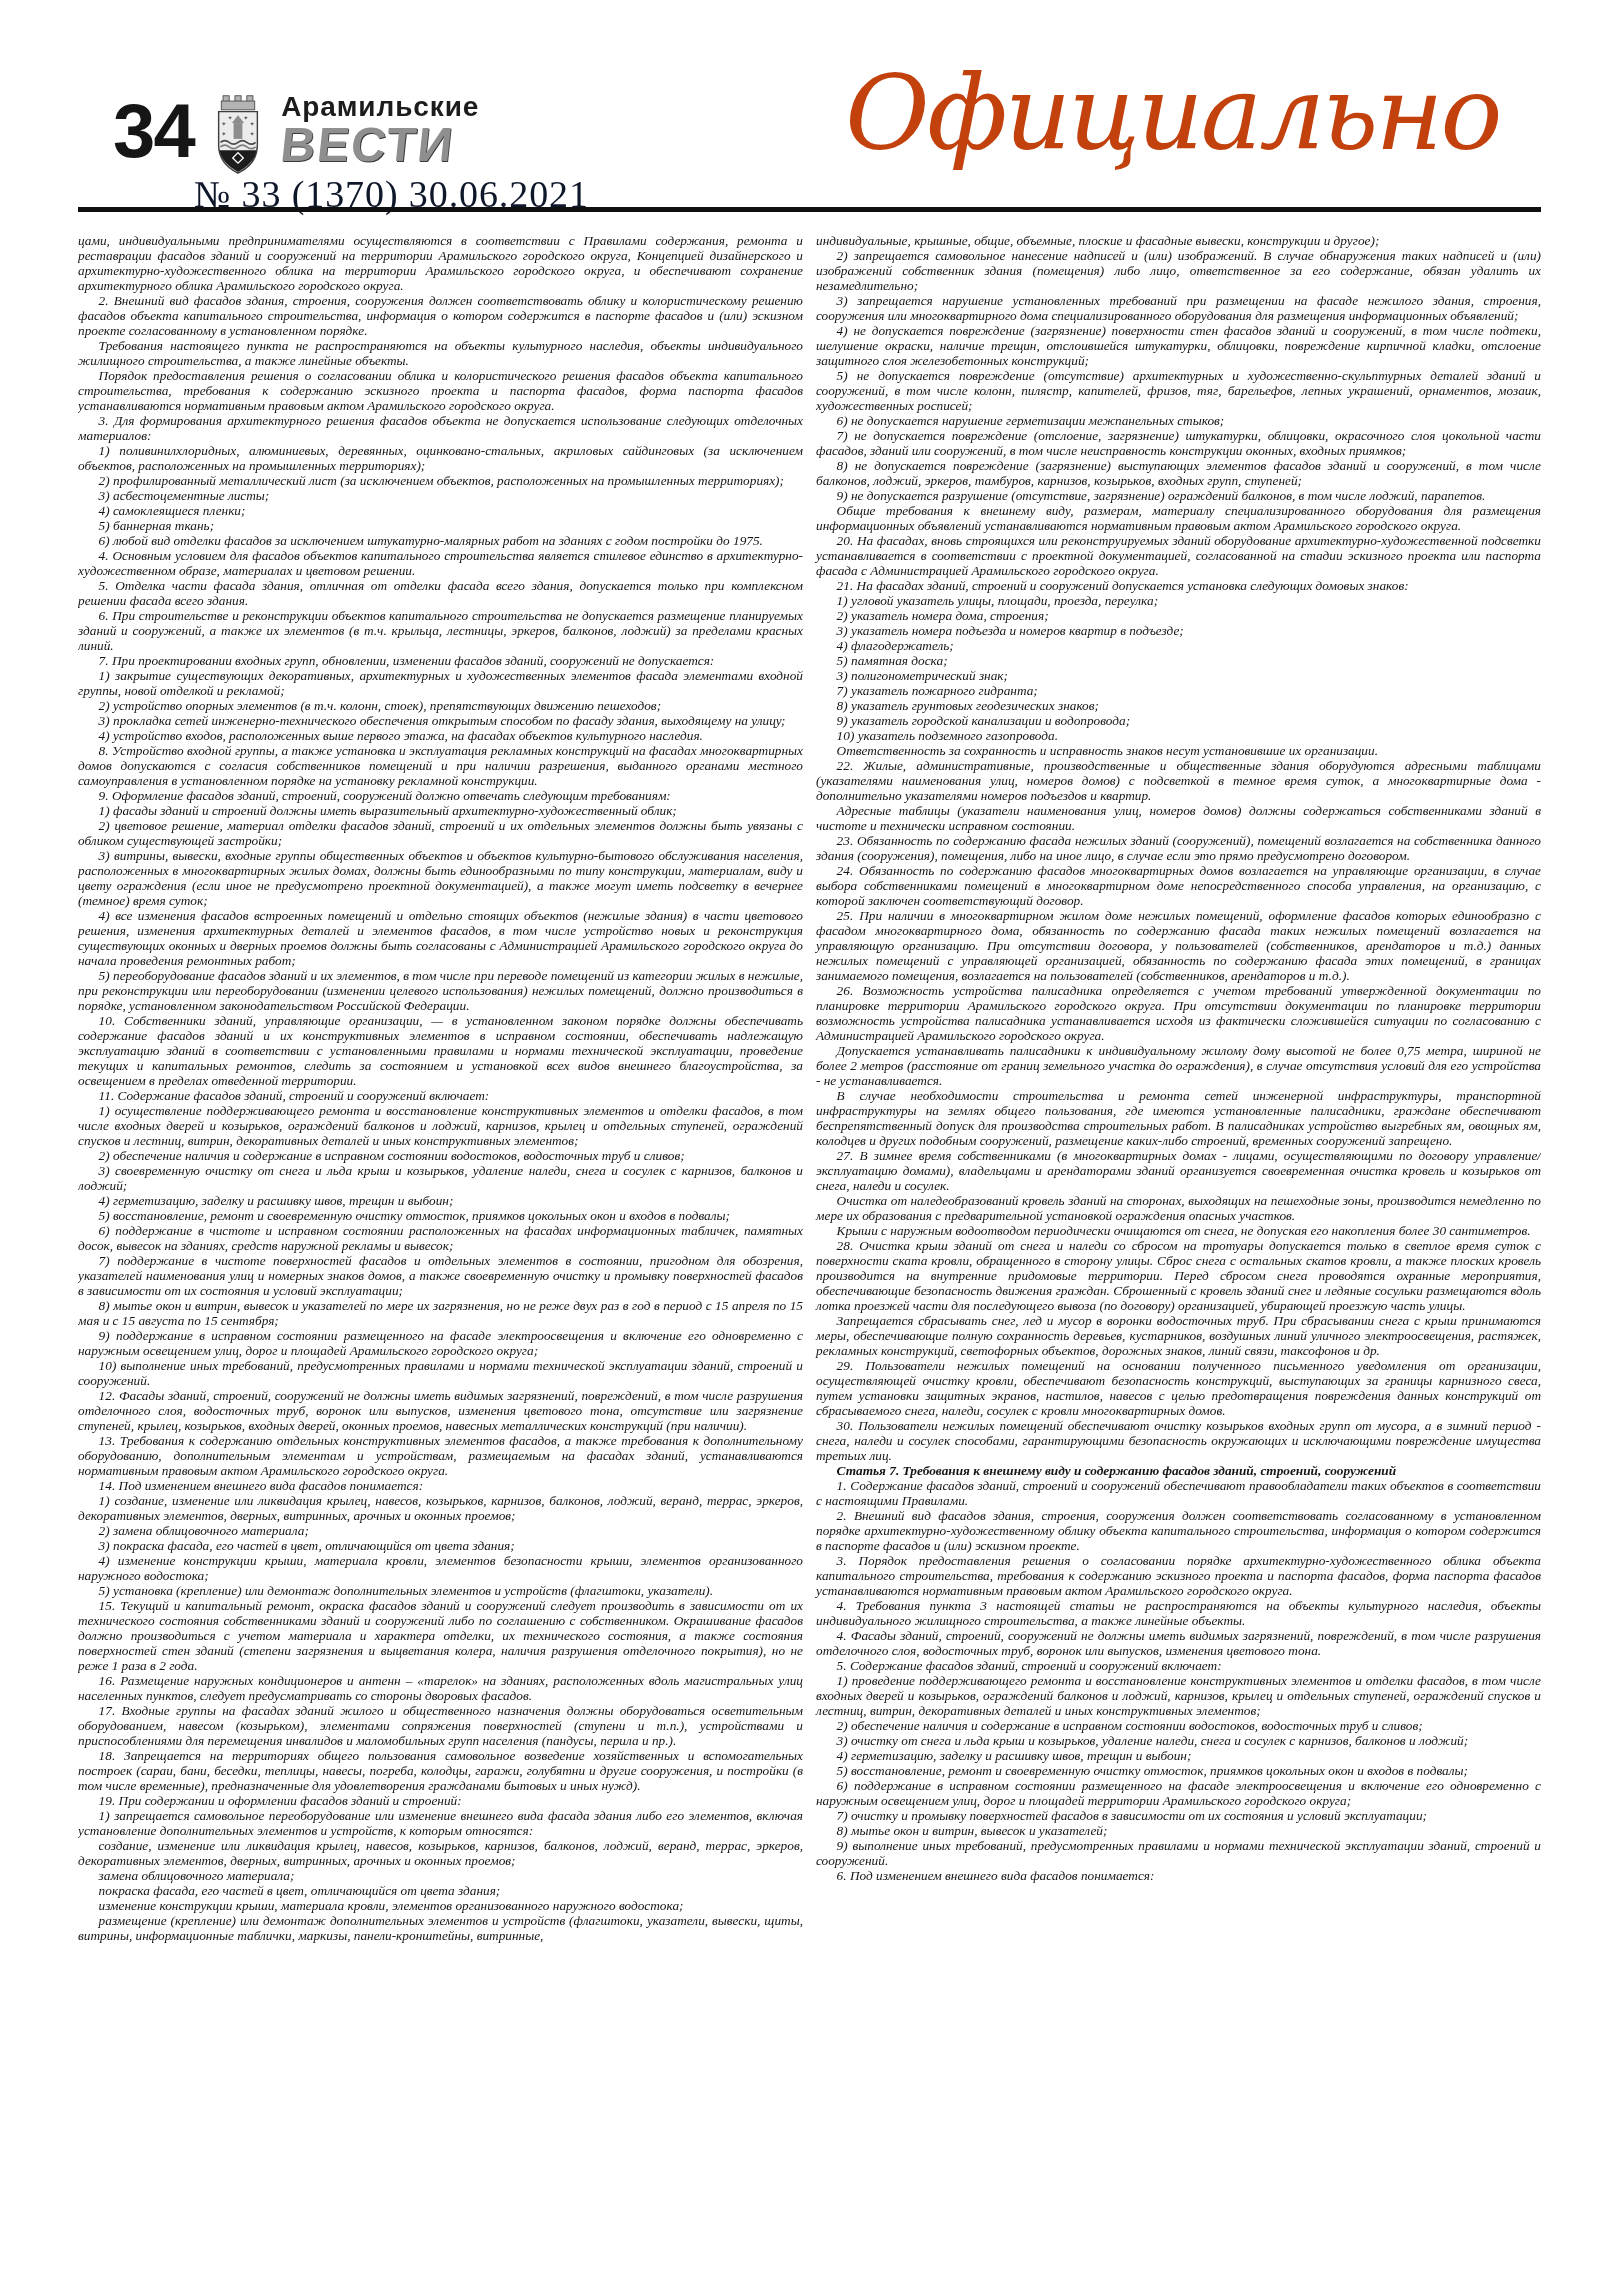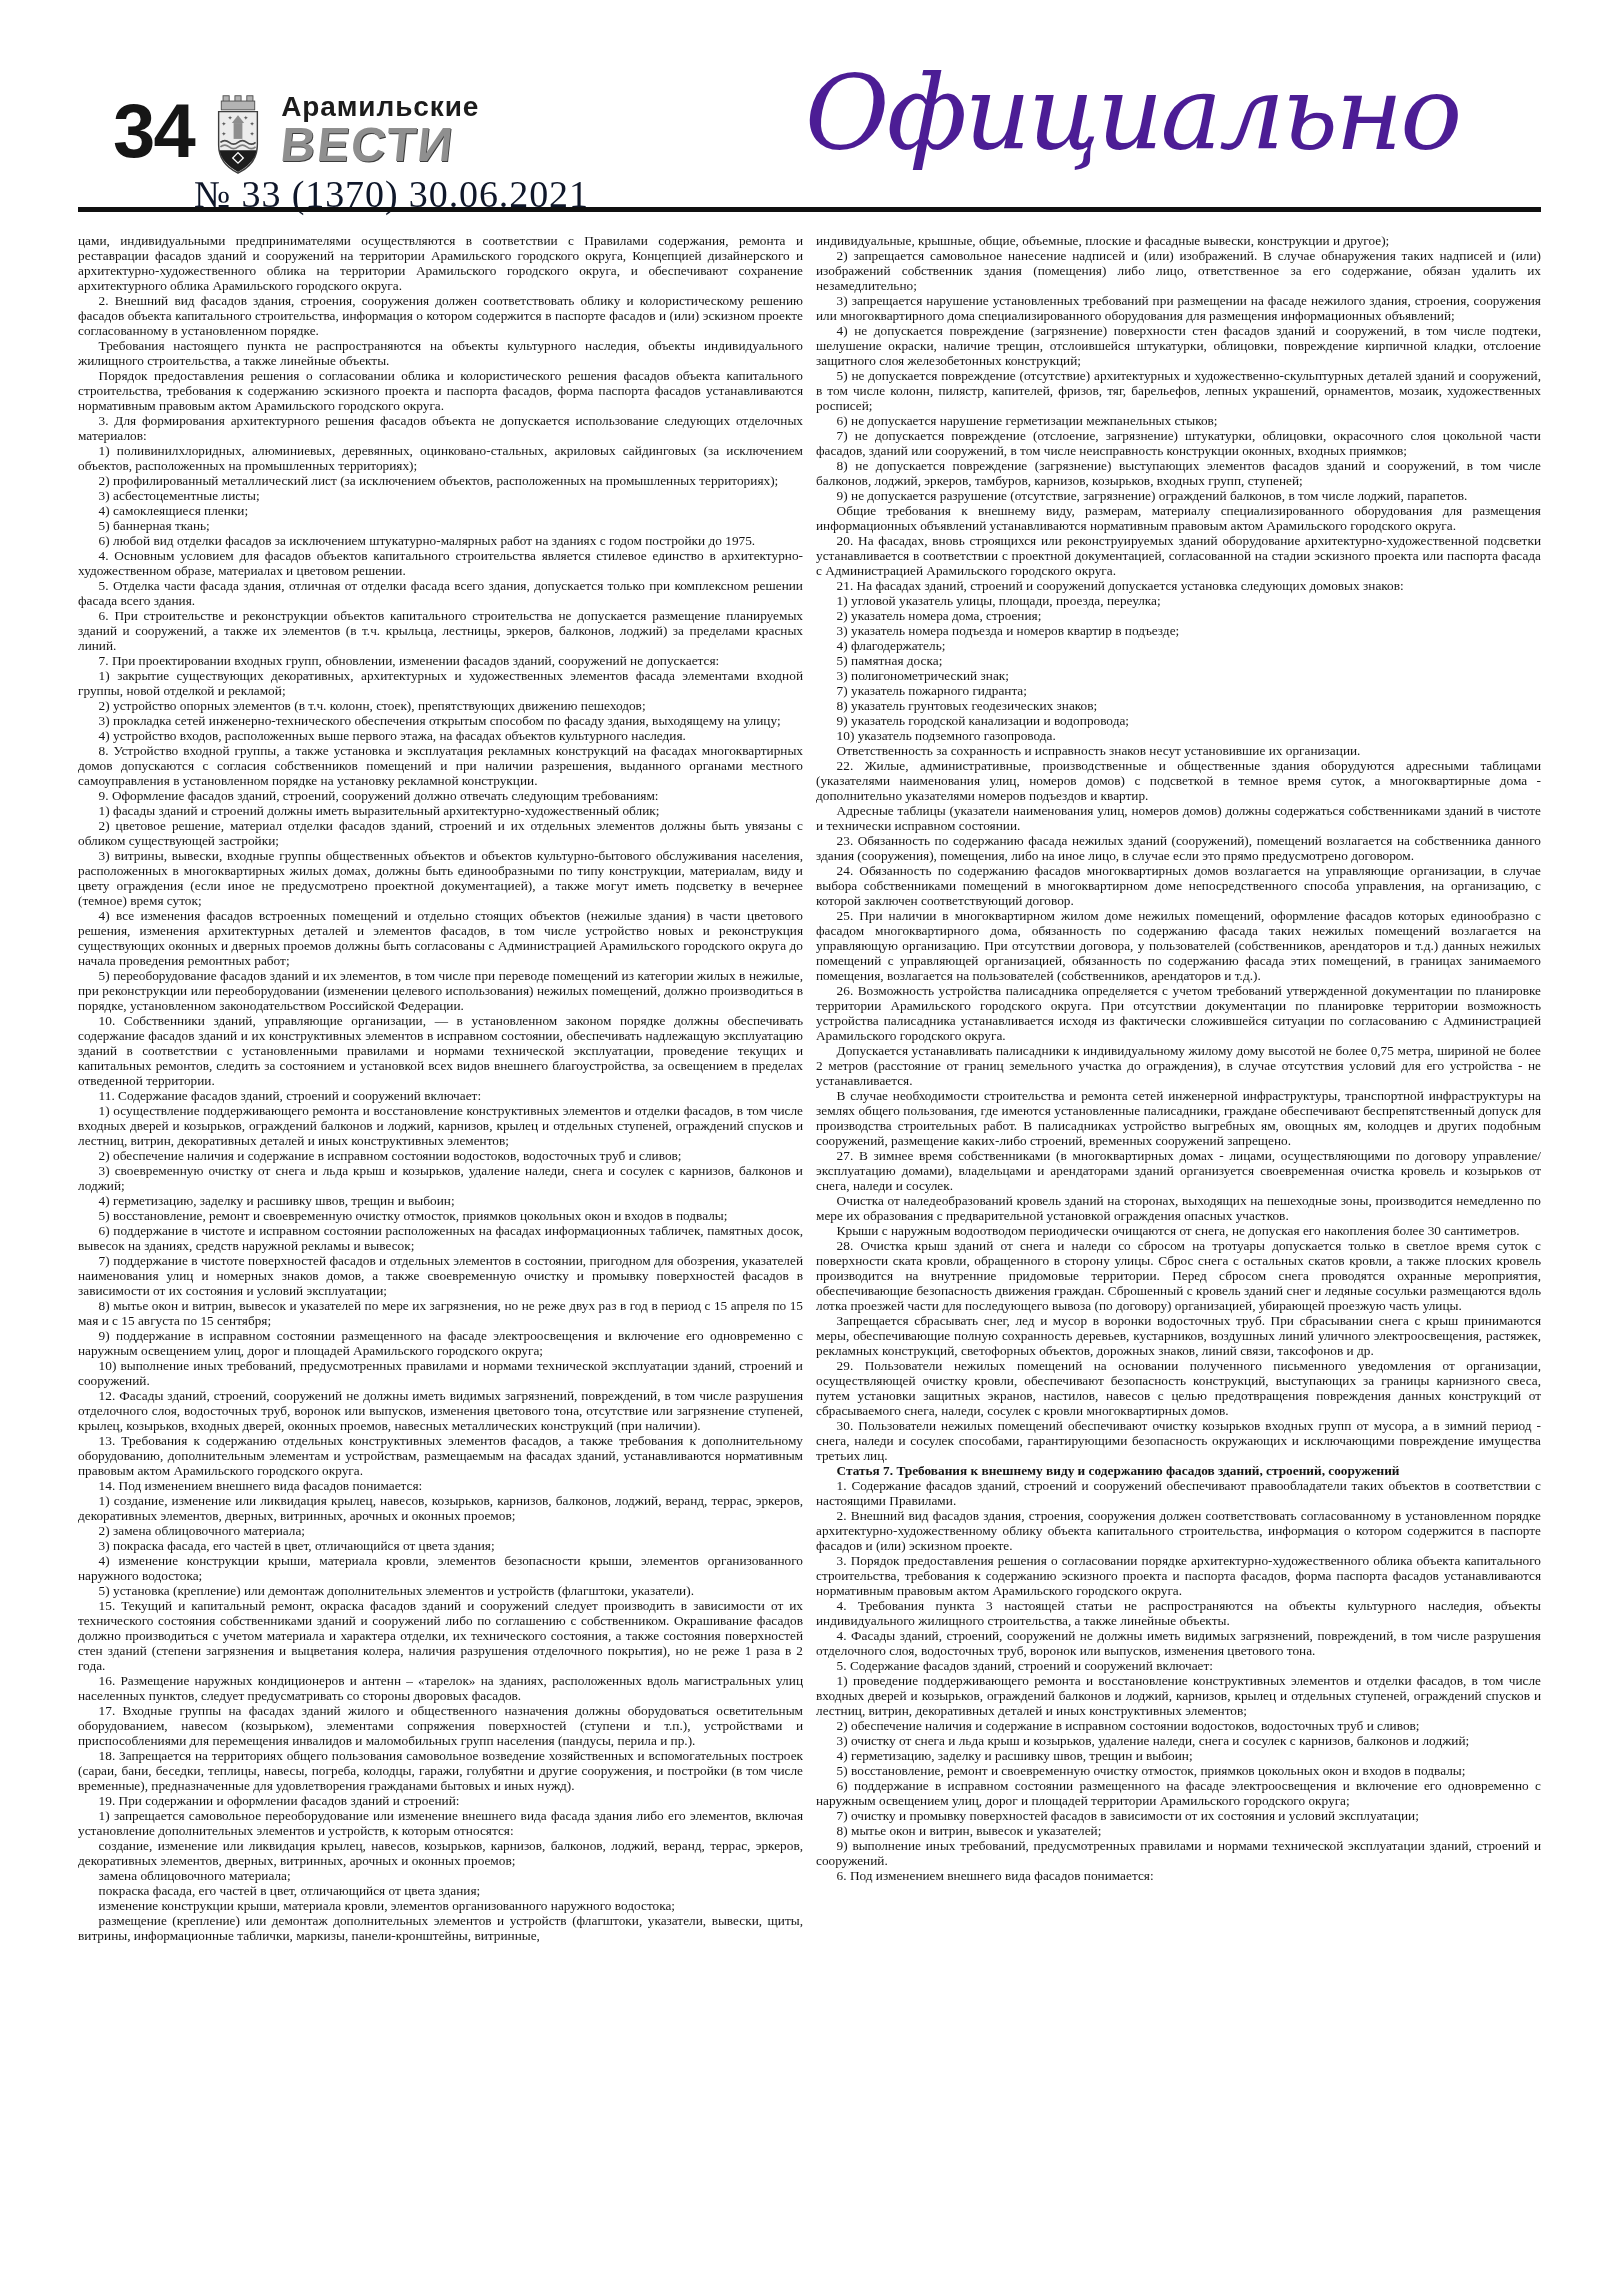--- a/index.html
+++ b/index.html
@@ -57,45 +57,47 @@
     font-family: "Liberation Serif", serif;
     font-size: 38px;
     color: #0f172a;
     letter-spacing: 0.9px;
   }
   .section-title {
     position: absolute;
     left: 805px;
     top: 44px;
     width: 735px;
+    text-align: center;
     font-family: "DejaVu Serif", serif;
     font-style: italic;
     font-size: 103px;
     line-height: 138px;
-    color: #4c1d95;
+    color: #c2410c;
     letter-spacing: -2.8px;
   }
   .rule {
     position: absolute;
     left: 78px;
     right: 78px;
     top: 207px;
     height: 4.6px;
     background: #101010;
   }
   
   .body-main {
     position: absolute;
     left: 78px;
     right: 78px;
     top: 233px;
     height: 2030px;
     display: flex;
     gap: 13px;
     overflow: hidden;
+    font-style: italic;
   }
   .col {
     flex: 1 1 0;
     font-size: 13.3px;
     line-height: 15px;
     text-align: justify;
     hyphens: auto;
     color: #151515;
   }
   .para { text-indent: 1.55em; }

